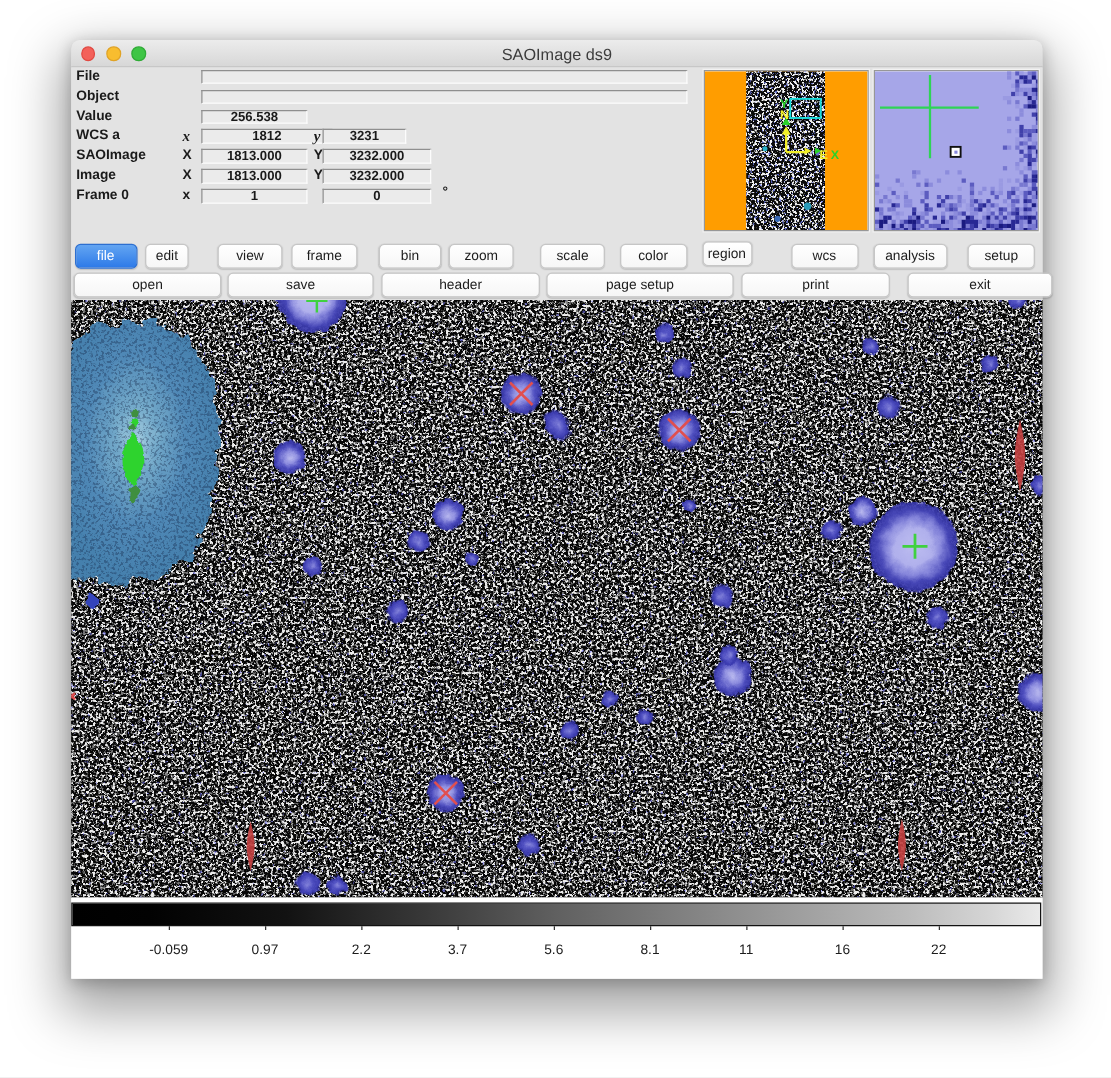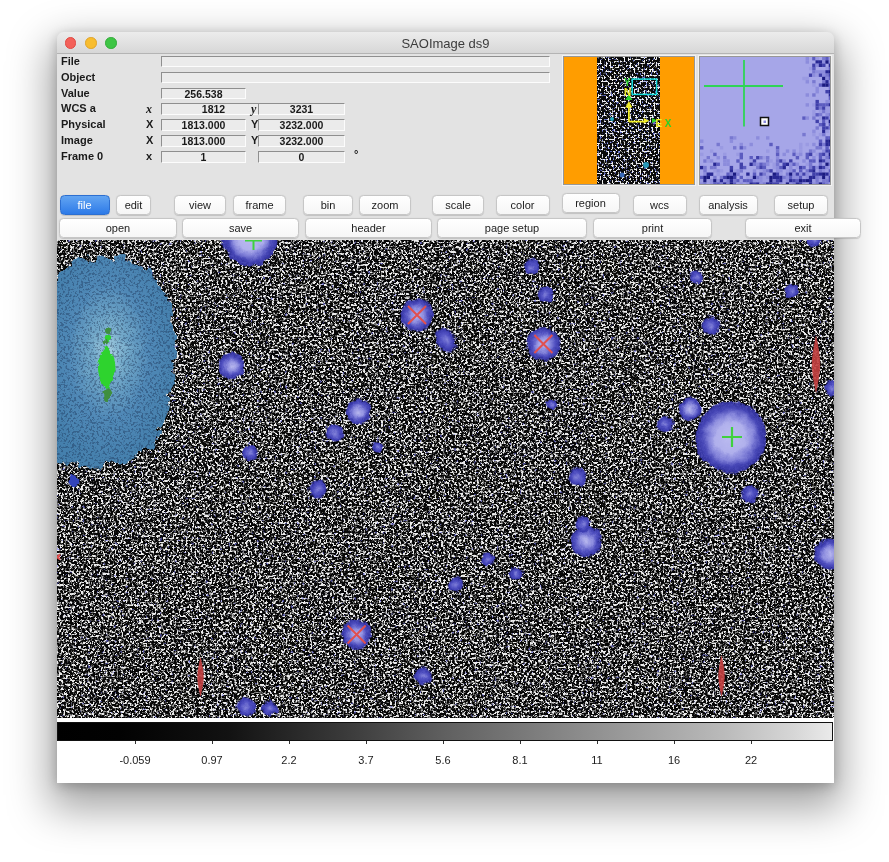--- a/index.html
+++ b/index.html
@@ -48,22 +48,22 @@
     <div class="ilab" style="top:0.6000000000000001px">File</div>
       <div class="ifield" style="top:1.6px;left:104px;width:389px"></div>
       <div class="ilab" style="top:16.6px">Object</div>
       <div class="ifield" style="top:17.6px;left:104px;width:389px"></div>
       <div class="ilab" style="top:32.5px">Value</div>
       <div class="ifield" style="top:33.5px;left:104px;width:85px">256.538</div>
       <div class="ilab" style="top:48.4px">WCS a</div>
       <div class="isub" style="top:48.4px;left:89px;font-style:italic;font-weight:bold;font-family:'Liberation Serif',serif;font-size:12px;">x</div>
       <div class="ifield" style="top:49.4px;left:104px;width:105px">1812</div>
       <div class="isub" style="top:48.4px;left:194px;font-style:italic;font-weight:bold;font-family:'Liberation Serif',serif;font-size:12px;">y</div>
-      <div class="ifield" style="top:49.4px;left:201px;width:87px">3231</div>
-      <div class="ilab" style="top:64.4px">Physical</div>
+      <div class="ifield" style="top:49.4px;left:201px;width:67px">3231</div>
+      <div class="ilab" style="top:64.4px">SAOImage</div>
       <div class="isub" style="top:64.4px;left:89px;font-weight:bold;">X</div>
       <div class="ifield" style="top:65.4px;left:104px;width:85px">1813.000</div>
       <div class="isub" style="top:64.4px;left:194px;font-weight:bold;">Y</div>
       <div class="ifield" style="top:65.4px;left:201px;width:87px">3232.000</div>
       <div class="ilab" style="top:80.3px">Image</div>
       <div class="isub" style="top:80.3px;left:89px;font-weight:bold;">X</div>
       <div class="ifield" style="top:81.3px;left:104px;width:85px">1813.000</div>
       <div class="isub" style="top:80.3px;left:194px;font-weight:bold;">Y</div>
       <div class="ifield" style="top:81.3px;left:201px;width:87px">3232.000</div>
       <div class="ilab" style="top:96.3px">Frame 0</div>
@@ -547,30 +547,30 @@
   </div>
   <div id="menubar">
       <div class="btn sel" style="top:1.5px;left:2.5px;width:50px">file</div>
       <div class="btn" style="top:1.5px;left:59px;width:35px">edit</div>
       <div class="btn" style="top:1.5px;left:117px;width:52px">view</div>
       <div class="btn" style="top:1.5px;left:176px;width:53px">frame</div>
       <div class="btn" style="top:1.5px;left:246px;width:50px">bin</div>
       <div class="btn" style="top:1.5px;left:302px;width:52px">zoom</div>
       <div class="btn" style="top:1.5px;left:375px;width:52px">scale</div>
       <div class="btn" style="top:1.5px;left:438.5px;width:54px">color</div>
-      <div class="btn" style="top:0;left:504.5px;width:58px">region</div>
+      <div class="btn" style="top:0;left:504.5px;width:40px">region</div>
       <div class="btn" style="top:1.5px;left:575.5px;width:54px">wcs</div>
       <div class="btn" style="top:1.5px;left:641.5px;width:59px">analysis</div>
       <div class="btn" style="top:1.5px;left:717px;width:54px">setup</div>
       <div class="btn" style="top:24.5px;left:2px;width:118px">open</div>
       <div class="btn" style="top:24.5px;left:125px;width:117px">save</div>
       <div class="btn" style="top:24.5px;left:248px;width:127px">header</div>
       <div class="btn" style="top:24.5px;left:380px;width:150px">page setup</div>
       <div class="btn" style="top:24.5px;left:536px;width:119px">print</div>
-      <div class="btn" style="top:24.5px;left:688px;width:116px">exit</div>
+      <div class="btn" style="top:24.5px;left:669px;width:116px">exit</div>
     </div>
   <div id="imgarea">
     <svg width="777" height="478" viewBox="0 0 777 478">
       <defs>
         <filter id="nz" x="0" y="0" width="100%" height="100%" color-interpolation-filters="sRGB">
           <feTurbulence type="fractalNoise" baseFrequency="0.45" numOctaves="3" seed="4"></feTurbulence>
           <feColorMatrix type="matrix" values="0 0 0 0 0.93  0 0 0 0 0.93  0 0 0 0 0.93  5 5 5 0 -7.65"></feColorMatrix>
           <feGaussianBlur stdDeviation="0.35"></feGaussianBlur>
         </filter>
         <filter id="nz2" x="0" y="0" width="100%" height="100%" color-interpolation-filters="sRGB">

